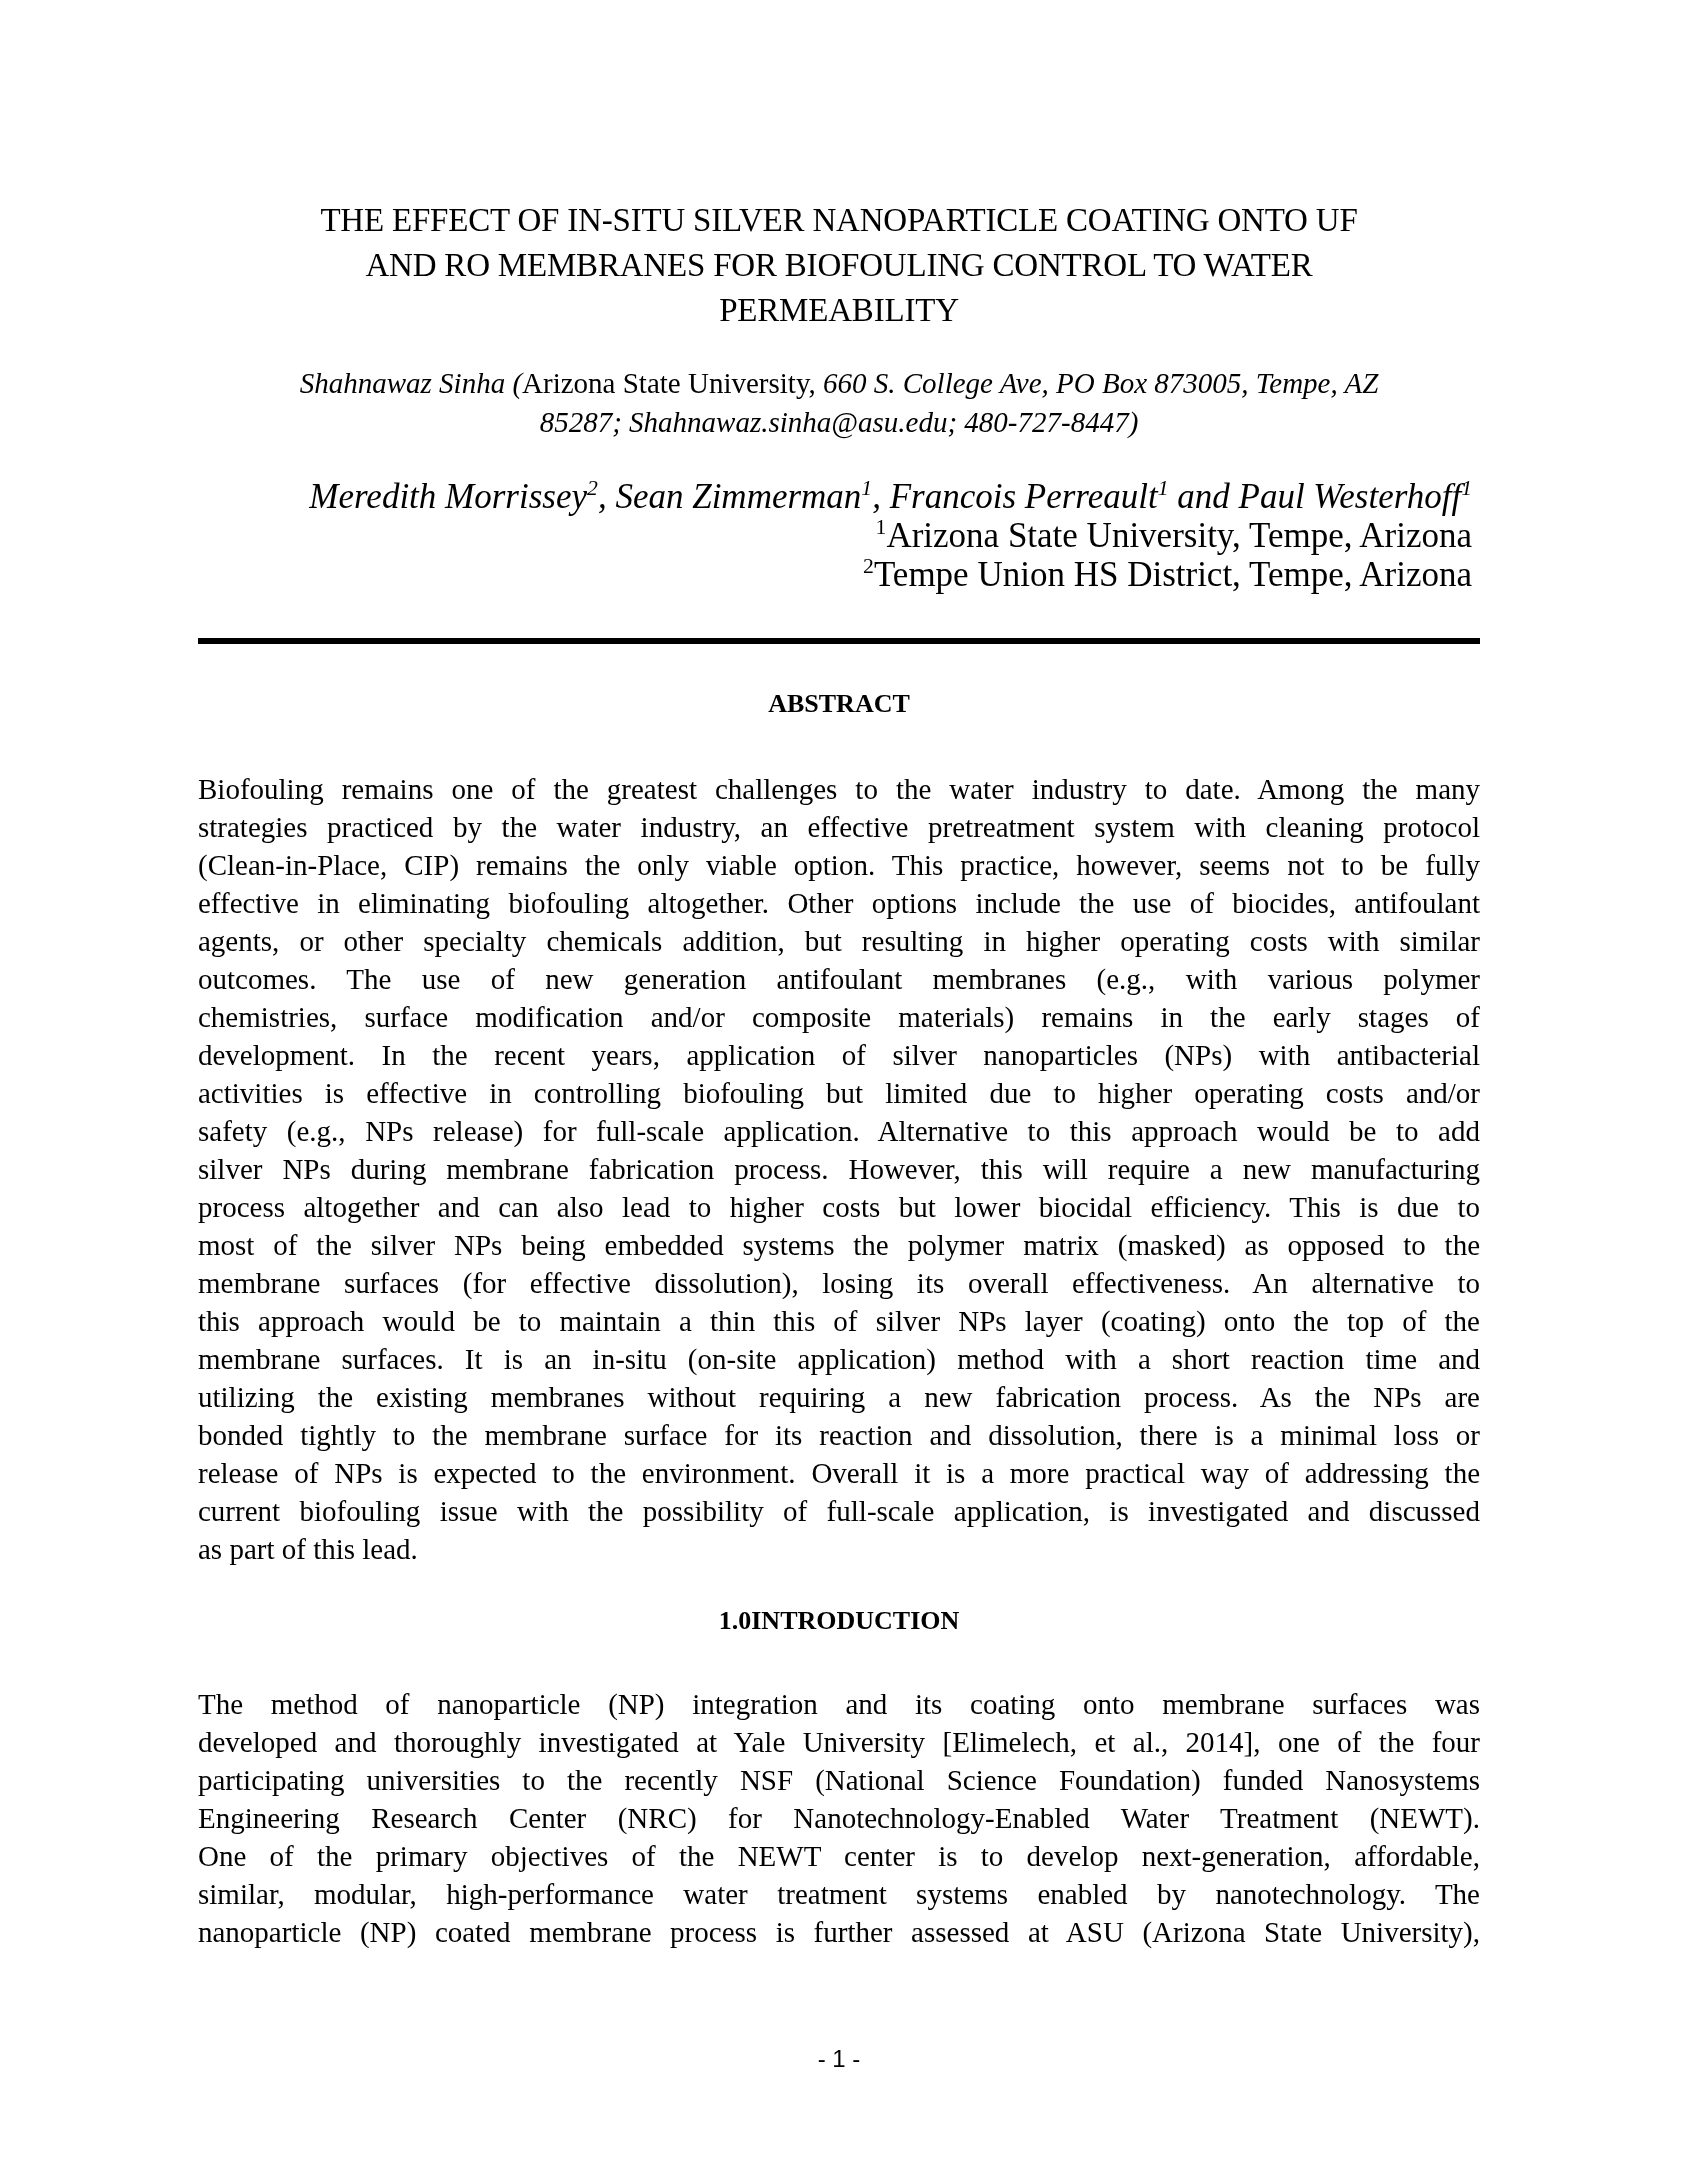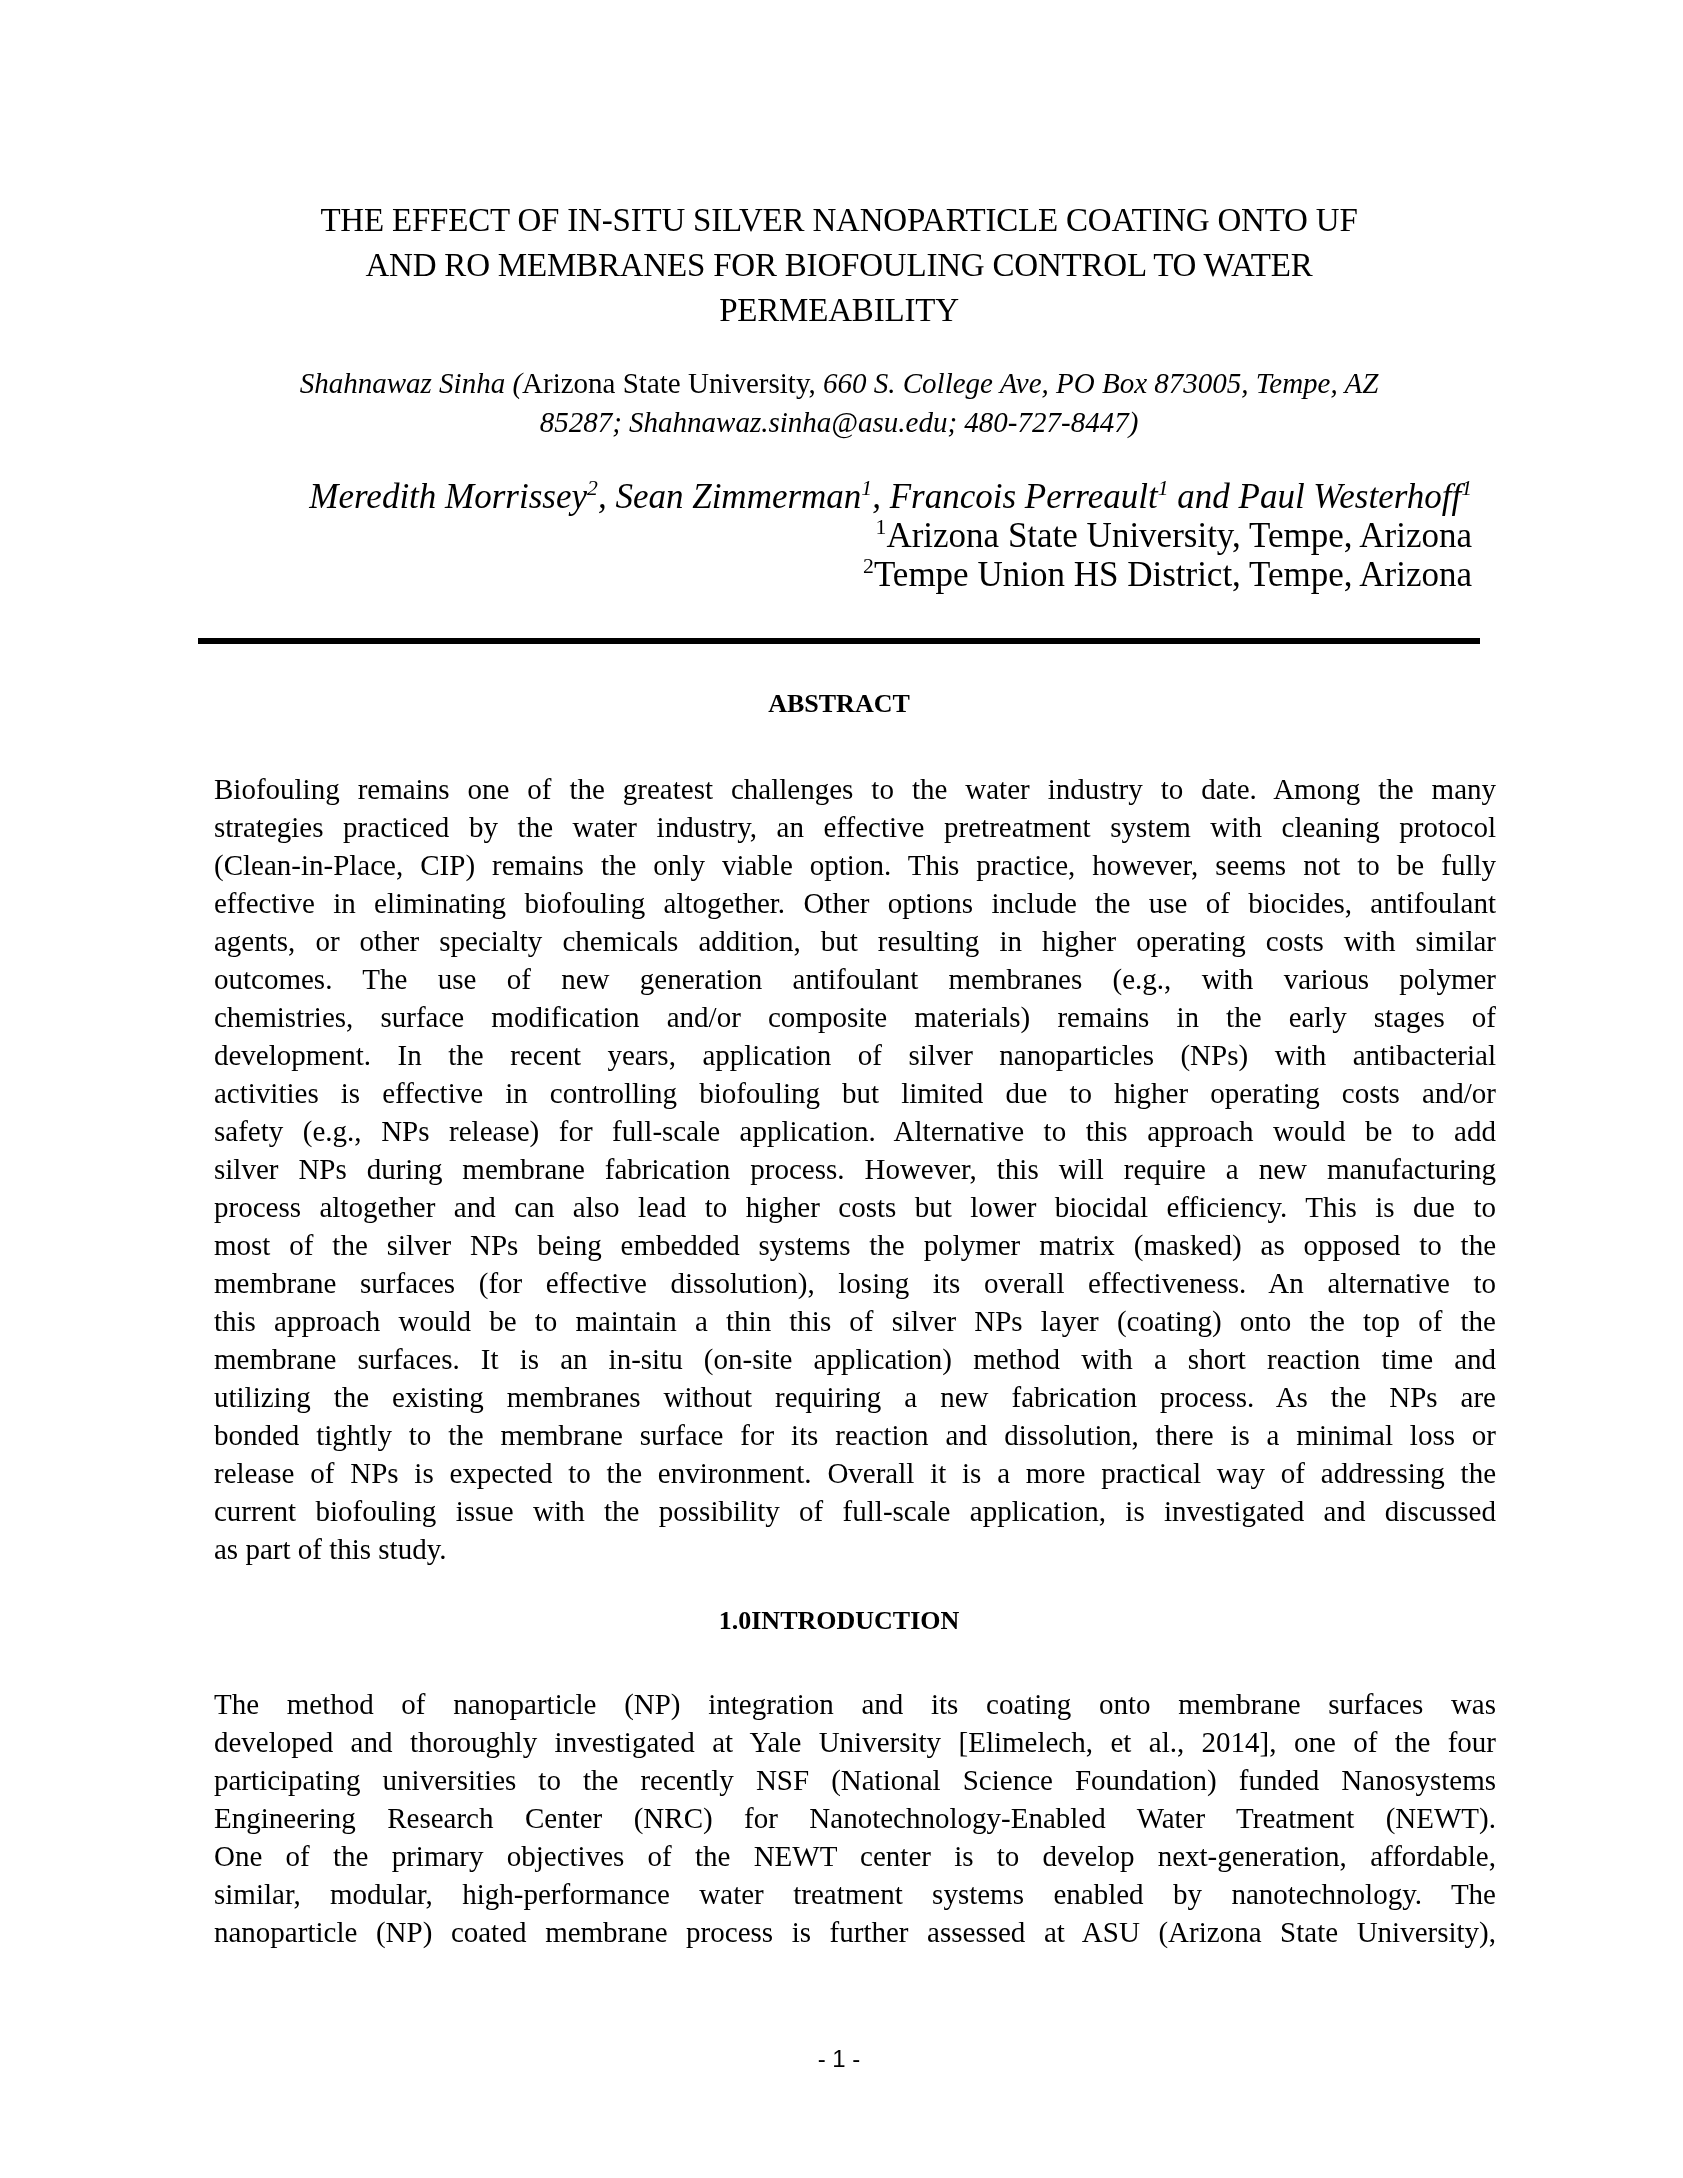--- a/index.html
+++ b/index.html
@@ -16,21 +16,21 @@
   .authors { position: absolute; top: 477px; right: 8px; width: 1282px; text-align: right;
              font-size: 35px; line-height: 39px; }
   .authors .line { white-space: nowrap; }
   .authors i { font-style: italic; }
   sup { font-size: 0.62em; line-height: 0; vertical-align: super; }
   .rule { position: absolute; top: 638px; left: 0; width: 1282px; height: 6px; background: #000; }
   h2 { margin: 0; font-weight: bold; font-size: 26px; text-align: center; position: absolute;
        left: 0; width: 1282px; }
   .h-abstract { top: 689px; }
   .h-intro { top: 1606px; }
-  .para { position: absolute; left: 16px; width: 1282px; font-size: 29px; line-height: 38px;
+  .para { position: absolute; left: 0; width: 1282px; font-size: 29px; line-height: 38px;
           text-align: justify; text-align-last: left; }
   .abstract-text { top: 770px; }
   .intro-text { top: 1685px; }
   .para .ln { display: block; text-align: justify; text-align-last: justify; white-space: nowrap; }
   .para .ln.last { text-align-last: left; }
   .page-number { position: absolute; top: 2045px; left: 0; width: 1282px; text-align: center;
                  font-family: "Liberation Sans", "DejaVu Sans", sans-serif; font-size: 24px; }
 </style>
 </head>
 <body>
@@ -82,21 +82,21 @@
       <span class="ln">silver NPs during membrane fabrication process. However, this will require a new manufacturing</span>
       <span class="ln">process altogether and can also lead to higher costs but lower biocidal efficiency. This is due to</span>
       <span class="ln">most of the silver NPs being embedded systems the polymer matrix (masked) as opposed to the</span>
       <span class="ln">membrane surfaces (for effective dissolution), losing its overall effectiveness. An alternative to</span>
       <span class="ln">this approach would be to maintain a thin this of silver NPs layer (coating) onto the top of the</span>
       <span class="ln">membrane surfaces. It is an in-situ (on-site application) method with a short reaction time and</span>
       <span class="ln">utilizing the existing membranes without requiring a new fabrication process. As the NPs are</span>
       <span class="ln">bonded tightly to the membrane surface for its reaction and dissolution, there is a minimal loss or</span>
       <span class="ln">release of NPs is expected to the environment. Overall it is a more practical way of addressing the</span>
       <span class="ln">current biofouling issue with the possibility of full-scale application, is investigated and discussed</span>
-      <span class="ln last">as part of this study.</span>
+      <span class="ln last">as part of this lead.</span>
     </div>
 
   <h2 class="h-intro">1.0INTRODUCTION</h2>
 
   <div class="para intro-text" id="intro-body">
       <span class="ln">The method of nanoparticle (NP) integration and its coating onto membrane surfaces was</span>
       <span class="ln">developed and thoroughly investigated at Yale University [Elimelech, et al., 2014], one of the four</span>
       <span class="ln">participating universities to the recently NSF (National Science Foundation) funded Nanosystems</span>
       <span class="ln">Engineering Research Center (NRC) for Nanotechnology-Enabled Water Treatment (NEWT).</span>
       <span class="ln">One of the primary objectives of the NEWT center is to develop next-generation, affordable,</span>

